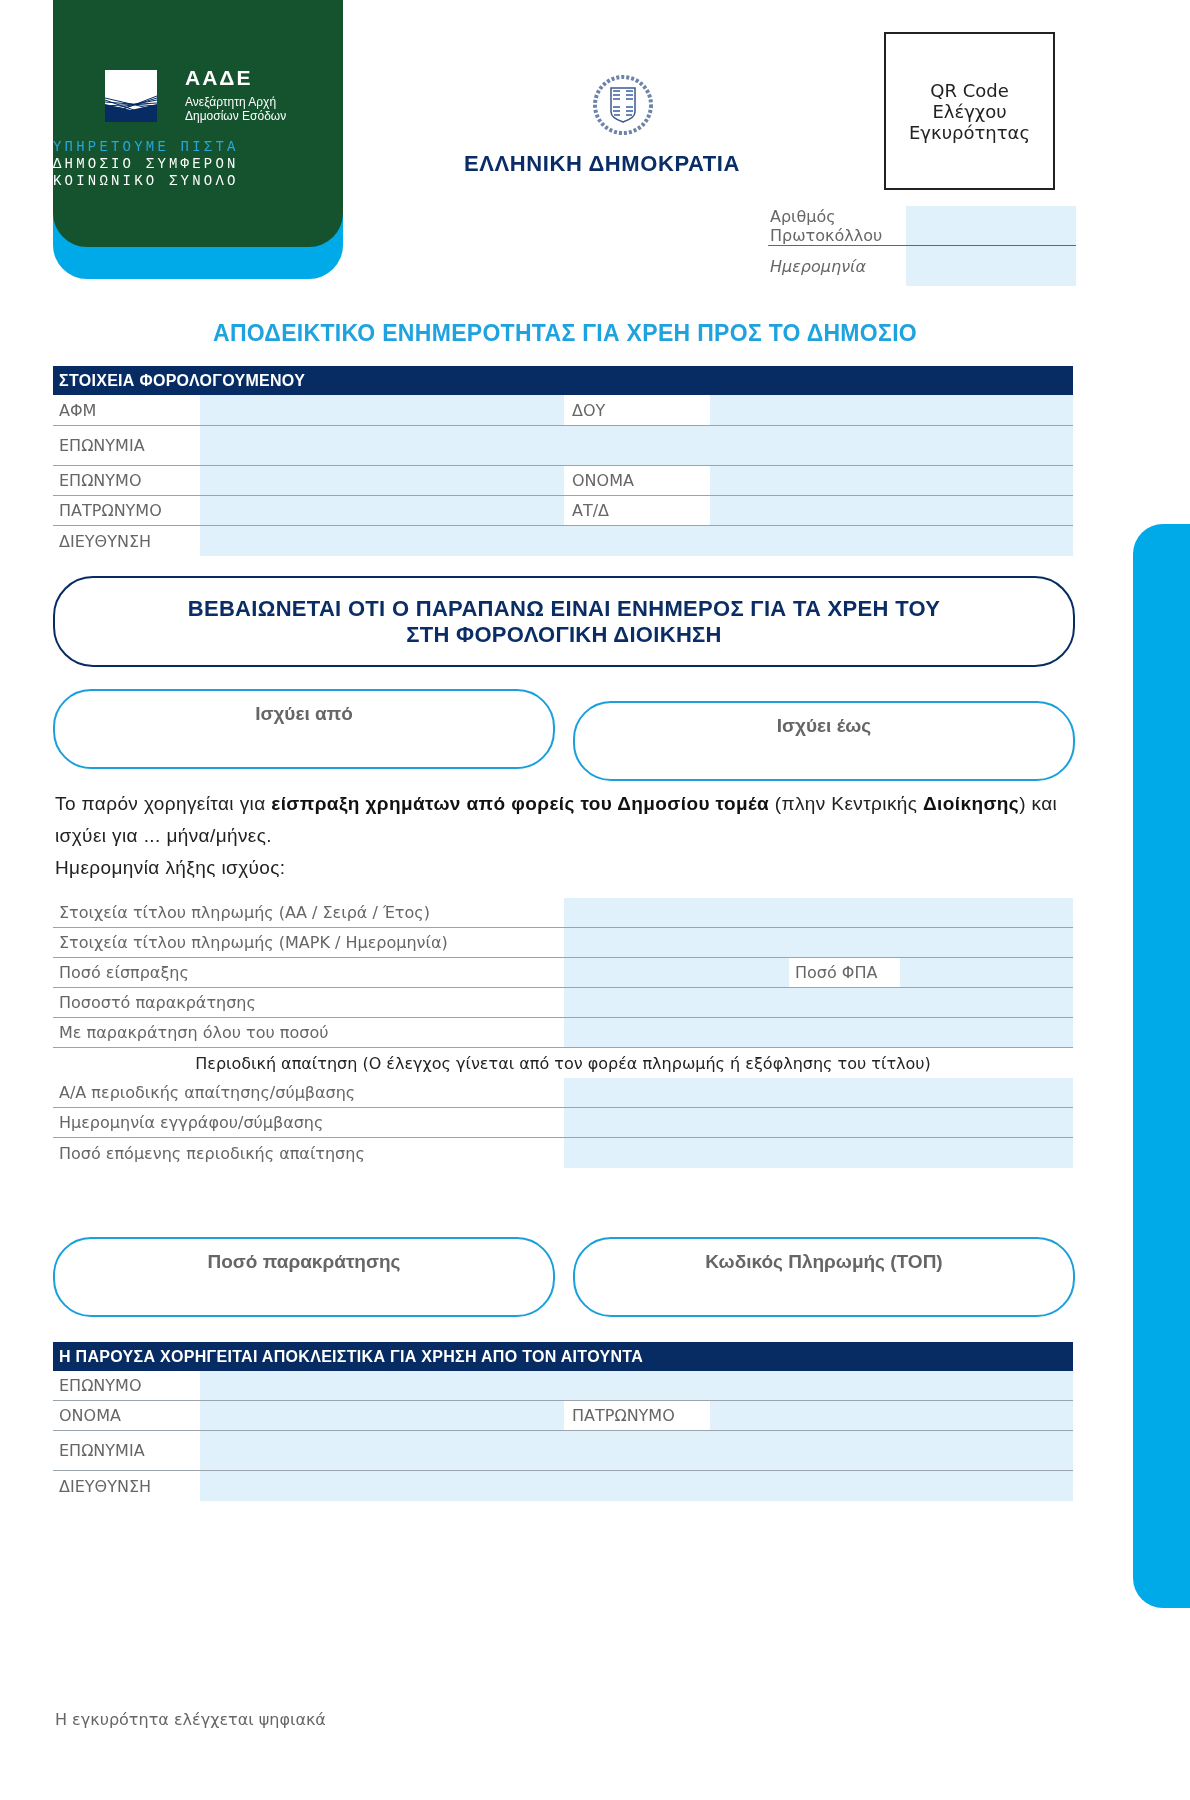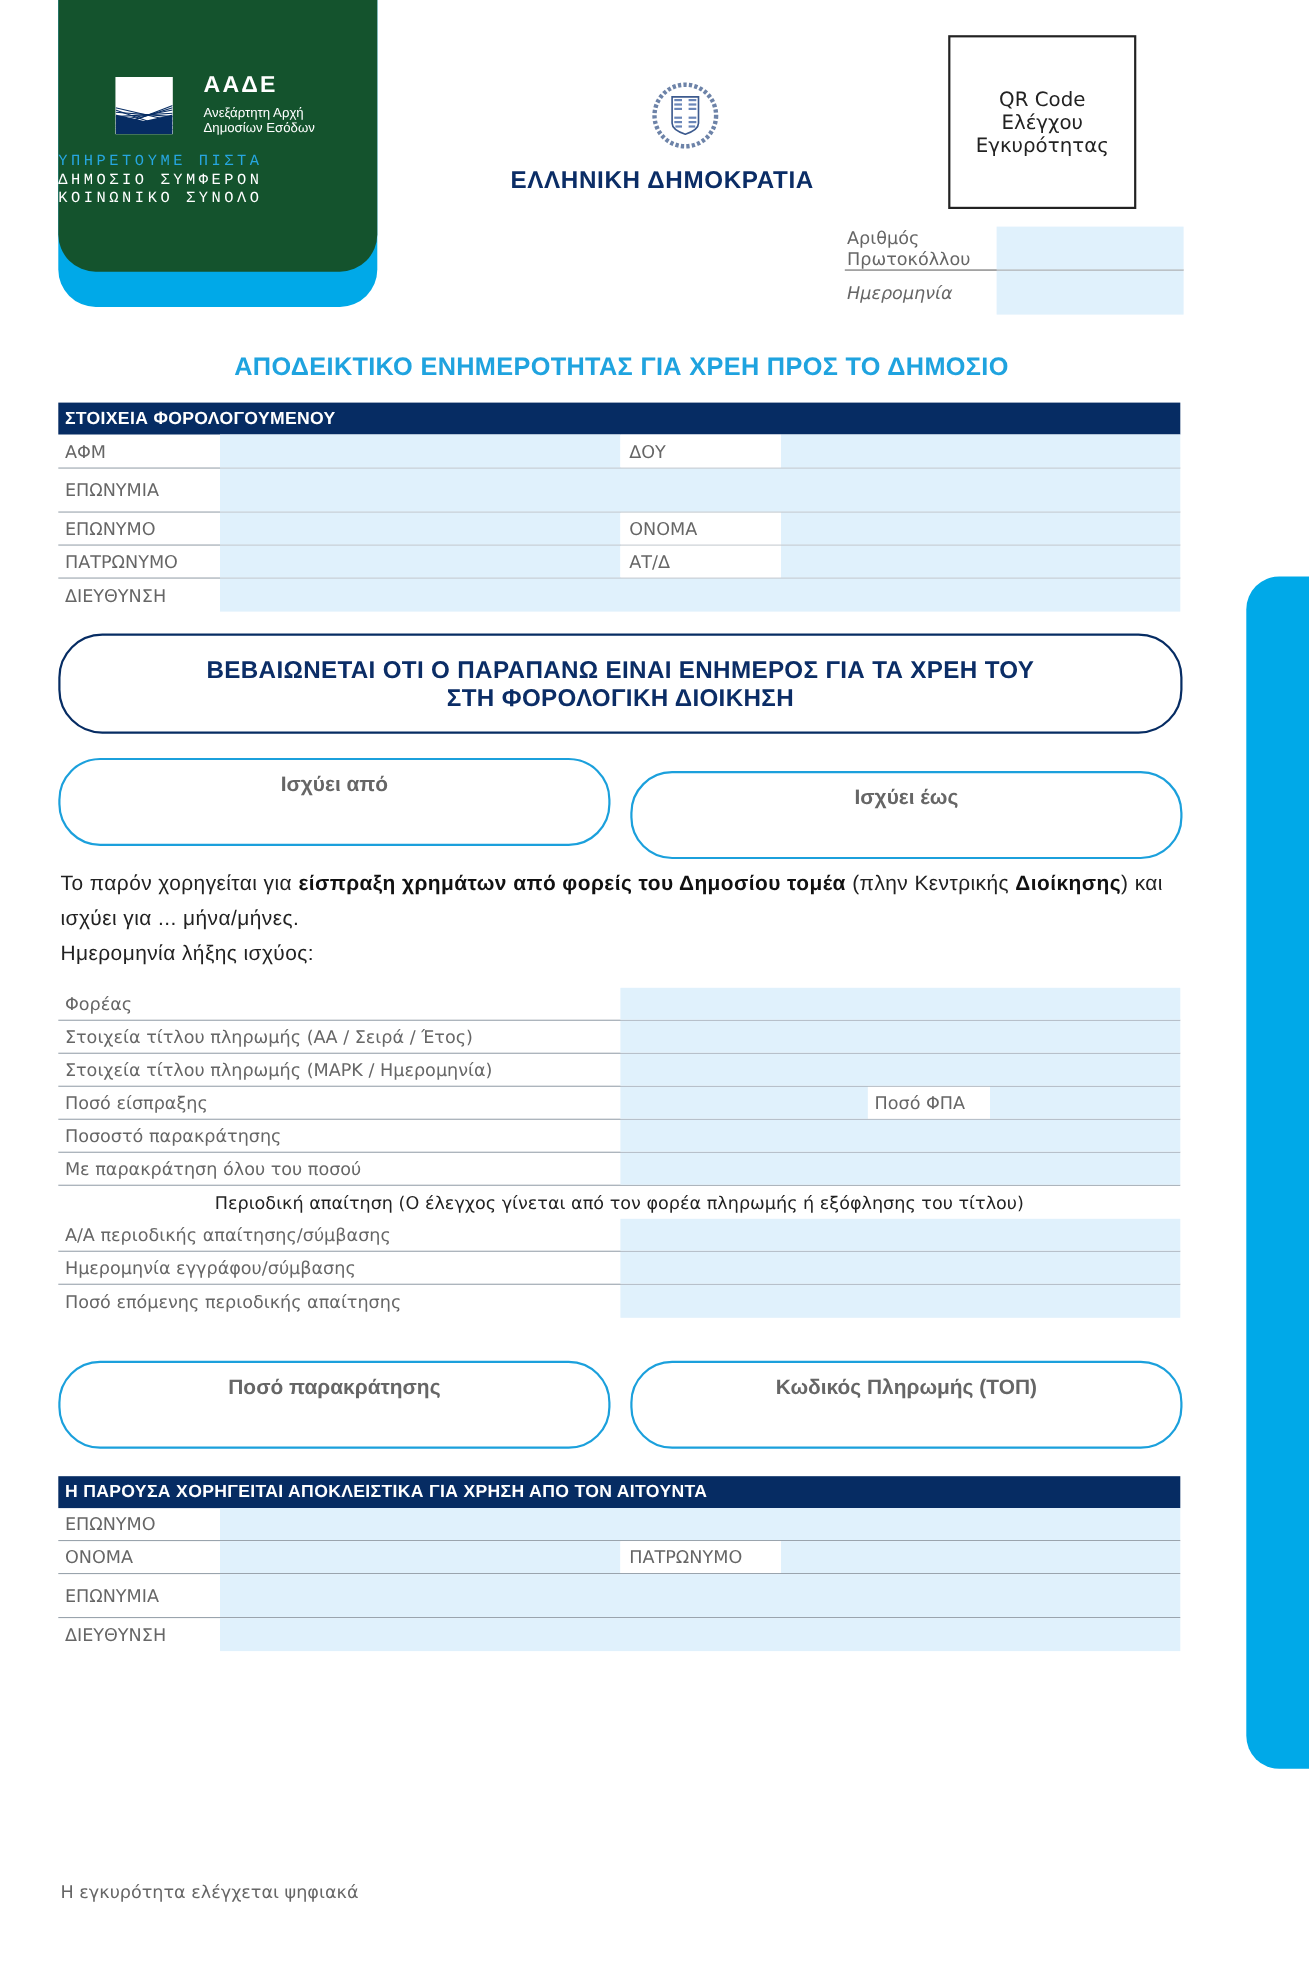--- a/index.html
+++ b/index.html
@@ -16,21 +16,21 @@
   .logo-slogan { position: absolute; left: 0; width: 290px; text-align: left; font-family: Liberation Mono, monospace; font-size: 14px; letter-spacing: 3.2px; line-height: 17px; }
   .logo-slogan.s1 { top: 139px; color: #27a6e0; }
   .logo-slogan.s2 { top: 156px; color: #fff; }
   .logo-slogan.s3 { top: 173px; color: #fff; }
 
   
   .emblem { position: absolute; left: 592px; top: 74px; width: 62px; height: 62px; }
   .republic { position: absolute; left: 464px; top: 151px; color: #0b2d66; font-family: "Liberation Sans", sans-serif; font-weight: bold; font-size: 22px; letter-spacing: 0.6px; }
 
   
-  .qr-box { position: absolute; left: 862px; top: 32px; width: 171px; height: 158px; border: 2px solid #222; display: flex; align-items: center; justify-content: center; text-align: center; }
+  .qr-box { position: absolute; left: 884px; top: 32px; width: 171px; height: 158px; border: 2px solid #222; display: flex; align-items: center; justify-content: center; text-align: center; }
   .qr-text { color: #222; font-family: "DejaVu Sans", sans-serif; font-size: 18px; line-height: 21px; white-space: pre-line; }
 
   
   .meta { position: absolute; left: 768px; top: 206px; width: 308px; }
   .meta-row { position: relative; display: flex; }
   .meta-label { width: 138px; font-size: 16px; color: #666; line-height: 19px; padding-left: 2px; }
   .meta-value { flex: 1; background: #e0f1fc; }
   .meta-row.r1 { height: 40px; border-bottom: 1px solid #666; }
   .meta-row.r1 .meta-label { padding-top: 1px; }
   .meta-row.r2 { height: 40px; }
@@ -209,24 +209,20 @@
   <span class="pill-text">Ισχύει έως</span>
 </div>
 
 <div class="para">
   <div><span>Το παρόν χορηγείται για </span><b>είσπραξη χρημάτων από φορείς του Δημοσίου τομέα</b><span> (πλην Κεντρικής </span><b>Διοίκησης</b><span>) και ισχύει για ... μήνα/μήνες.</span></div>
   <div>Ημερομηνία λήξης ισχύος:</div>
 </div>
 
 <div class="tbl t2">
   <div class="trow">
-    <div class="tlabel">Φορέας</div>
-    <div class="tval full"></div>
-  </div>
-  <div class="trow">
     <div class="tlabel">Στοιχεία τίτλου πληρωμής (ΑΑ / Σειρά / Έτος)</div>
     <div class="tval full"></div>
   </div>
   <div class="trow">
     <div class="tlabel">Στοιχεία τίτλου πληρωμής (ΜΑΡΚ / Ημερομηνία)</div>
     <div class="tval full"></div>
   </div>
   <div class="trow">
     <div class="tlabel">Ποσό είσπραξης</div>
     <div class="tval a"></div>

